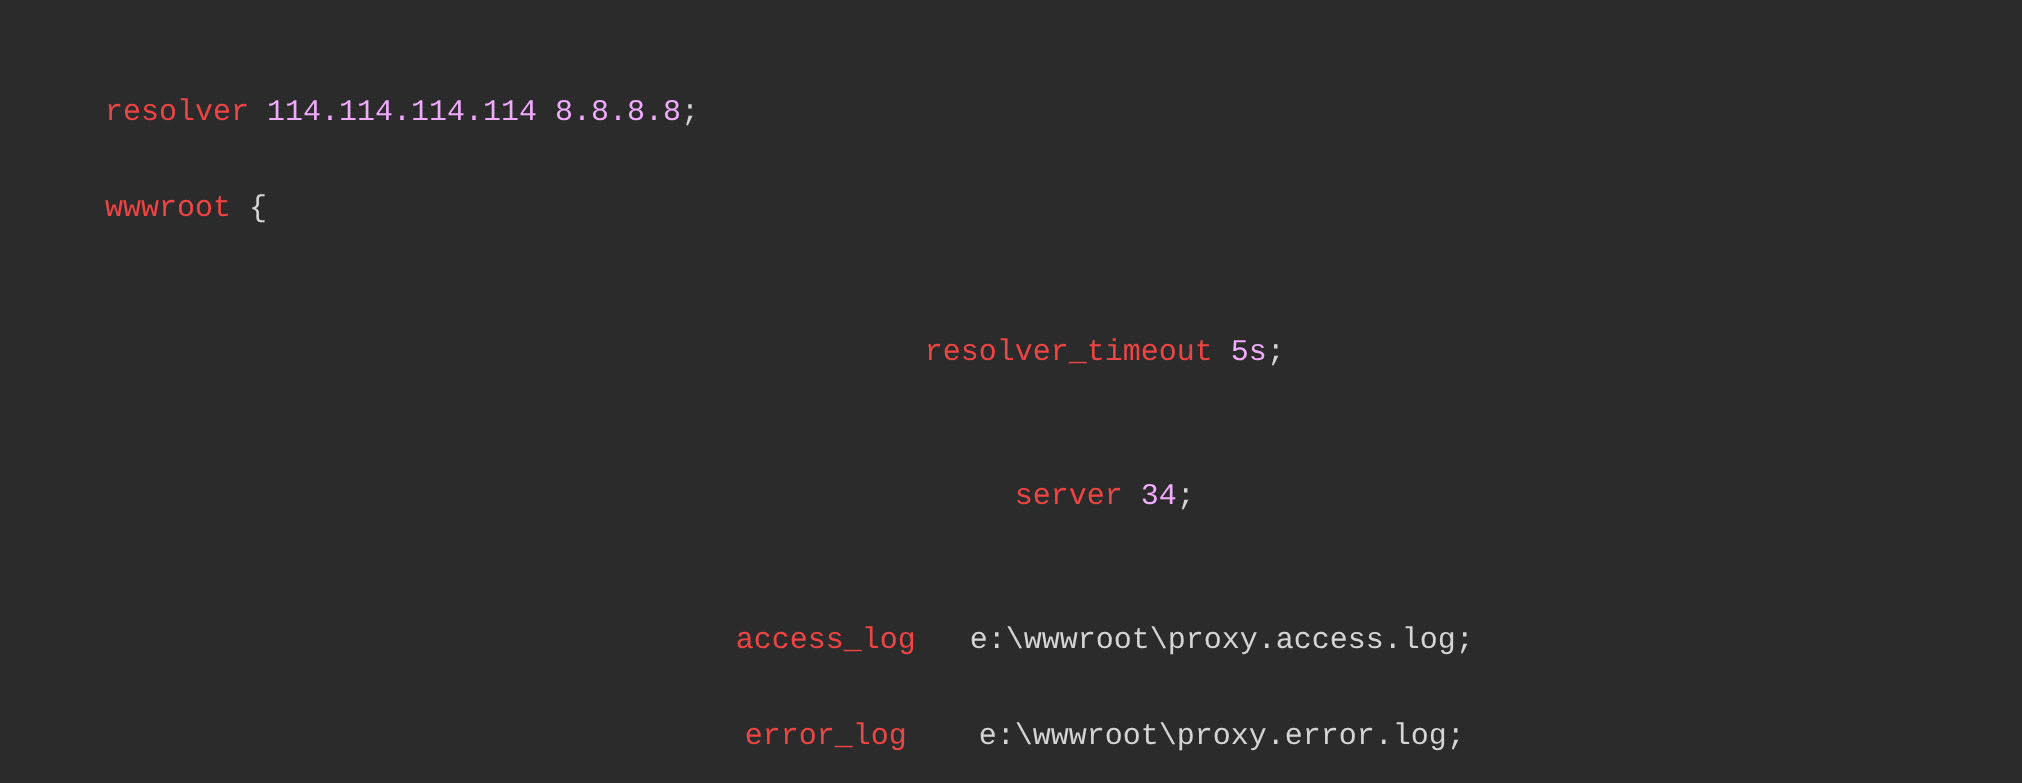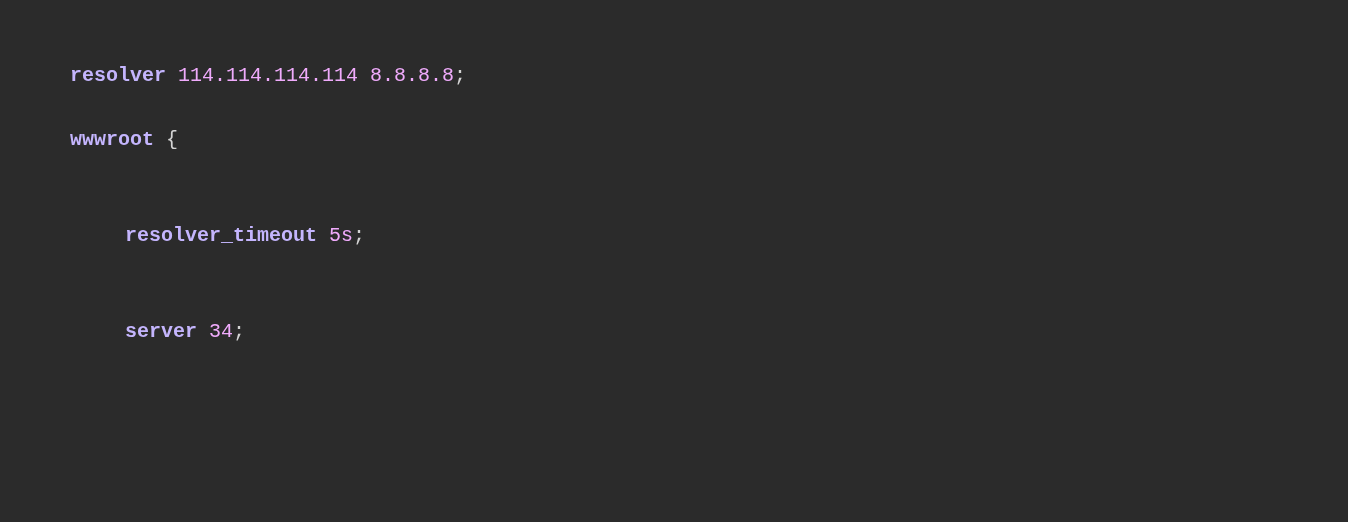--- a/index.html
+++ b/index.html
@@ -14,51 +14,53 @@
       line-height: 1.6;
       color: #d4d4d4;
       padding: 28px 0 28px 70px;
       width: 1348px;
       height: 522px;
     }
     .code-block {
       white-space: pre;
     }
     .keyword {
-      color: #c4b5fd;
-      font-weight: bold;
+      color: #ef4444;
     }
     .number {
       color: #f0abfc;
     }
     .path {
       color: #d4d4d4;
     }
     .punct {
       color: #d4d4d4;
     }
     .line {
       display: block;
     }
     .indent1 {
       padding-left: 55px;
+      text-align: center;
     }
     .blank {
       height: 32px;
     }
   </style>
 </head>
 <body>
 
 <div class="code-block">
 <span class="line"><span class="keyword">resolver</span> <span class="number">114.114.114.114 8.8.8.8</span><span class="punct">;</span></span>
 <span class="line"><span class="keyword">wwwroot</span><span class="punct"> {</span></span>
 <span class="blank"></span>
 <span class="line indent1"><span class="keyword">resolver_timeout</span> <span class="number">5s</span><span class="punct">;</span></span>
 <span class="blank"></span>
 <span class="line indent1"><span class="keyword">server</span> <span class="number">34</span><span class="punct">;</span></span>
 <span class="blank"></span>
+<span class="line indent1"><span class="keyword">access_log</span><span>  </span> <span class="path">e:\wwwroot\proxy.access.log</span><span class="punct">;</span></span>
+<span class="line indent1"><span class="keyword">error_log</span><span>   </span> <span class="path">e:\wwwroot\proxy.error.log</span><span class="punct">;</span></span>
 <span class="blank"></span>
 
 
 
 
 </div>
 
 </body></html>

